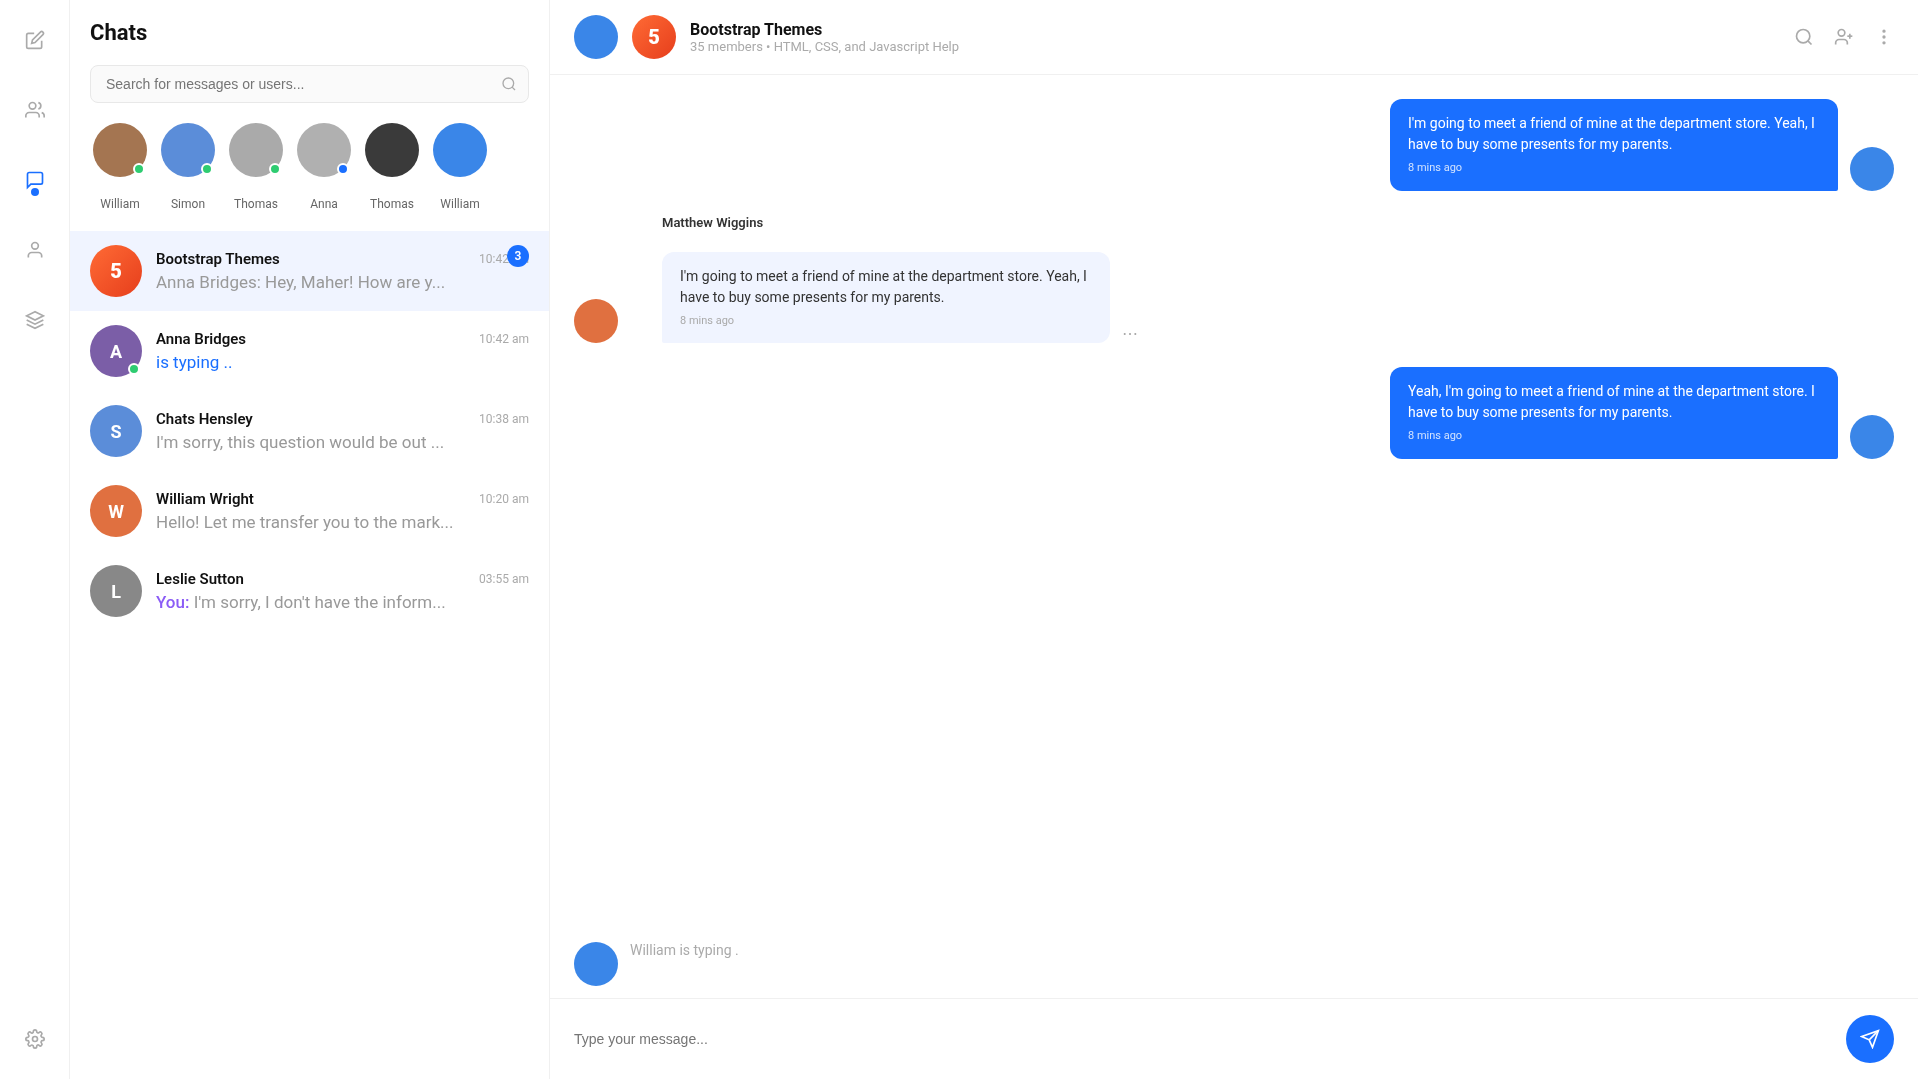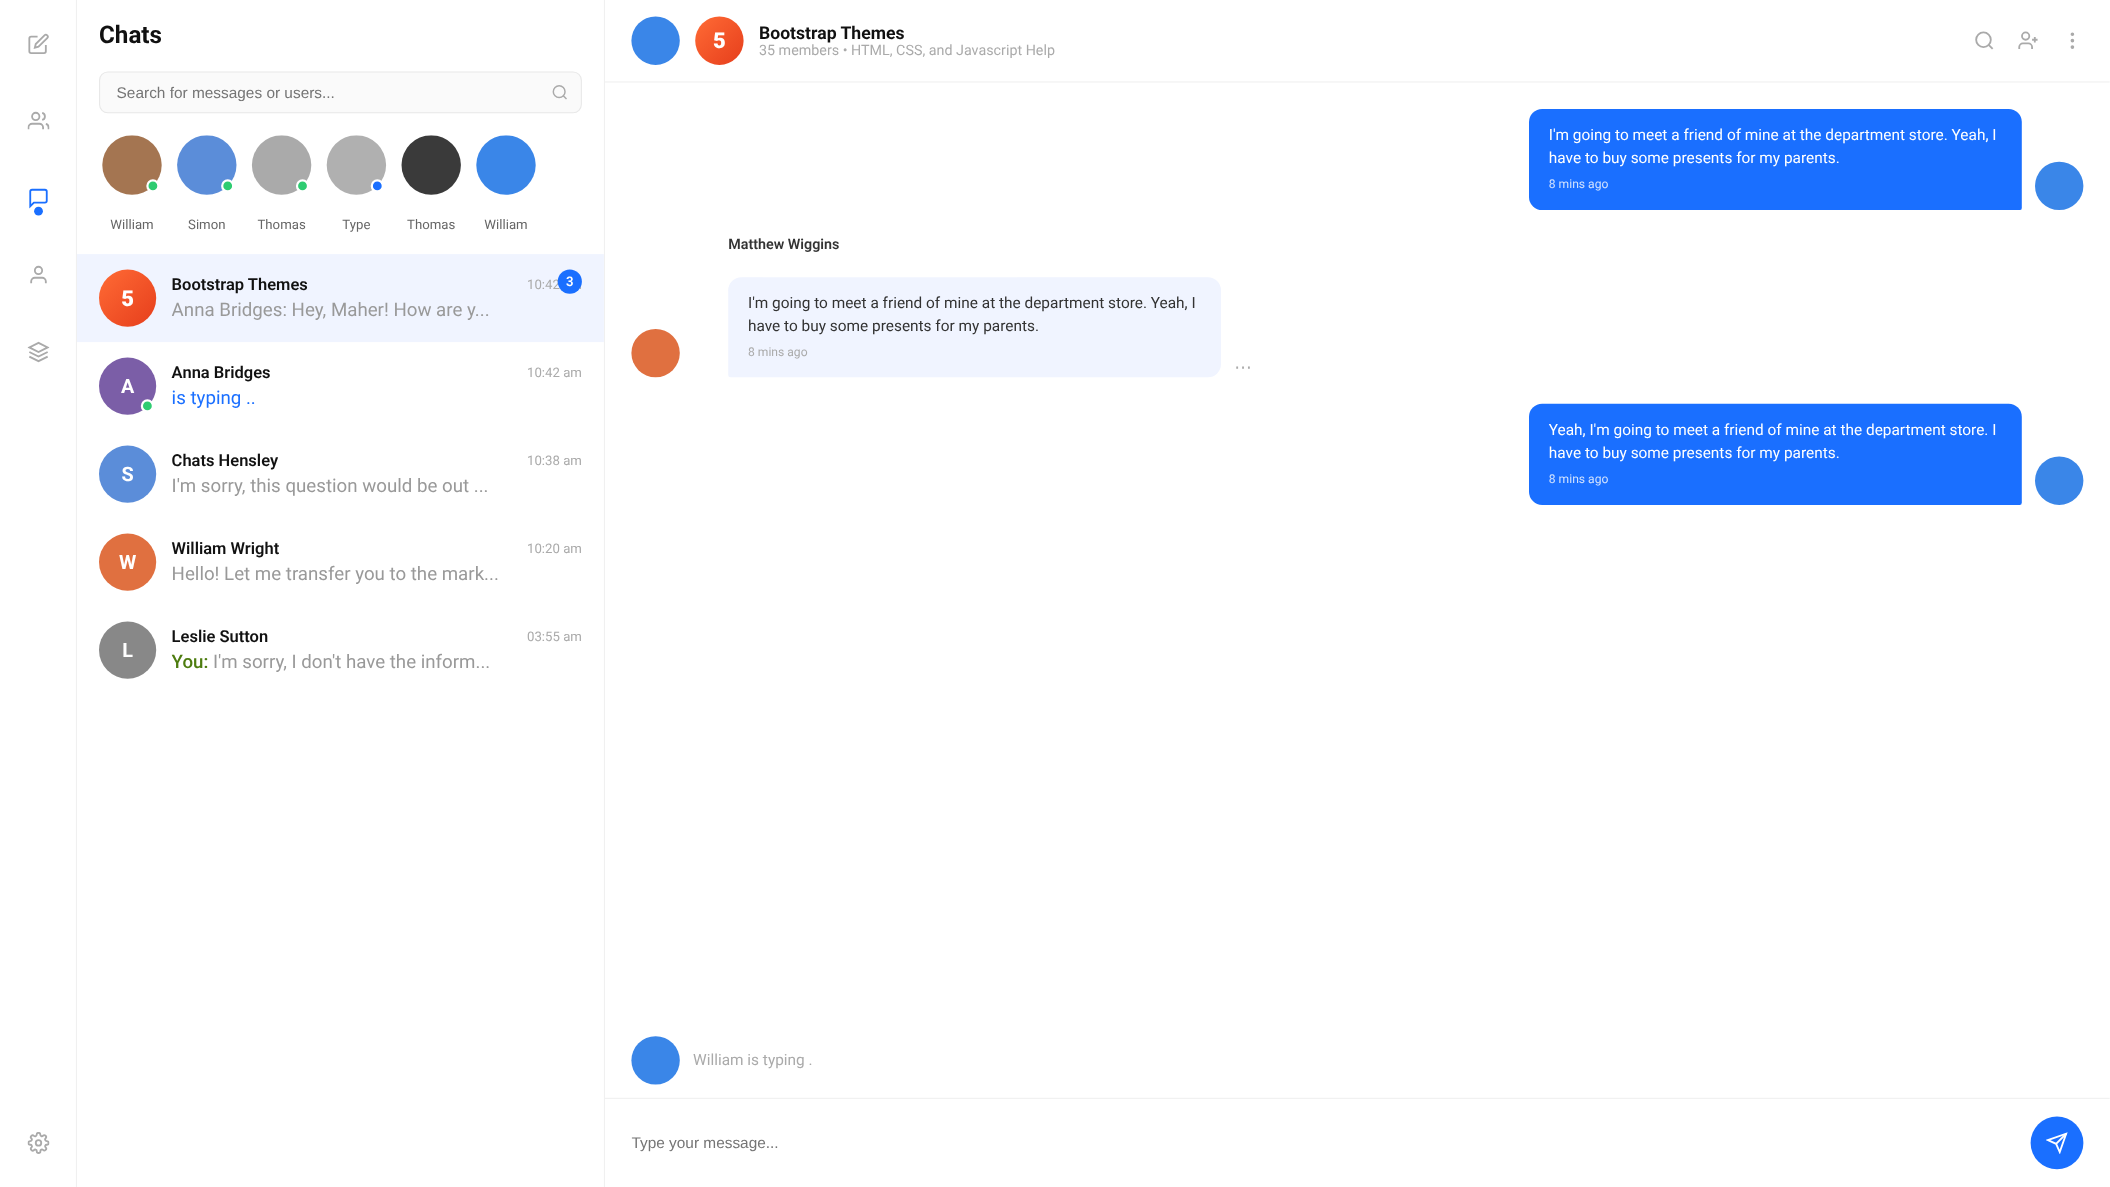--- a/index.html
+++ b/index.html
@@ -141,21 +141,21 @@
       font-size: 12px;
       color: #aaa;
     }
     .chat-preview {
       font-size: 17px;
       color: #999;
       white-space: nowrap;
       overflow: hidden;
       text-overflow: ellipsis;
     }
-    .chat-preview .you { color: #4d7c0f; font-weight: 500; }
+    .chat-preview .you { color: #8b5cf6; font-weight: 500; }
     .chat-badge {
       background: #1a6fff;
       color: #fff;
       border-radius: 50%;
       width: 22px; height: 22px;
       display: flex; align-items: center; justify-content: center;
       font-size: 12px;
       font-weight: 600;
       position: absolute;
       top: 14px;
@@ -242,21 +242,21 @@
       color: #aaa;
       margin-top: 5px;
     }
     .message-row.outgoing .msg-bubble-wrap { align-items: flex-end; }
     .message-row.outgoing .msg-time { color: rgba(255,255,255,0.8); }
     .message-row.outgoing .msg-bubble.outgoing-blue .msg-time { color: rgba(255,255,255,0.8); }
 
     
     .typing-row {
       display: flex;
-      align-items: center;
+      align-items: flex-start;
       gap: 12px;
       padding: 0 24px 12px;
     }
     .typing-text-main {
       font-size: 14px;
       color: #aaa;
     }
 
     
     .message-input-wrap {
@@ -375,21 +375,21 @@
         <div class="online-dot green"></div>
       </div>
       <span class="user-name">Thomas</span>
     </div>
 
     <div class="active-user">
       <div class="avatar-wrap">
         <div class="avatar-circle" style="background:#b0b0b0; width:54px;height:54px;"></div>
         <div class="online-dot blue"></div>
       </div>
-      <span class="user-name">Type</span>
+      <span class="user-name">Anna</span>
     </div>
 
     <div class="active-user">
       <div class="avatar-wrap">
         <div class="avatar-circle" style="background:#3a3a3a; width:54px;height:54px;"></div>
       </div>
       <span class="user-name">Thomas</span>
     </div>
 
     <div class="active-user">

